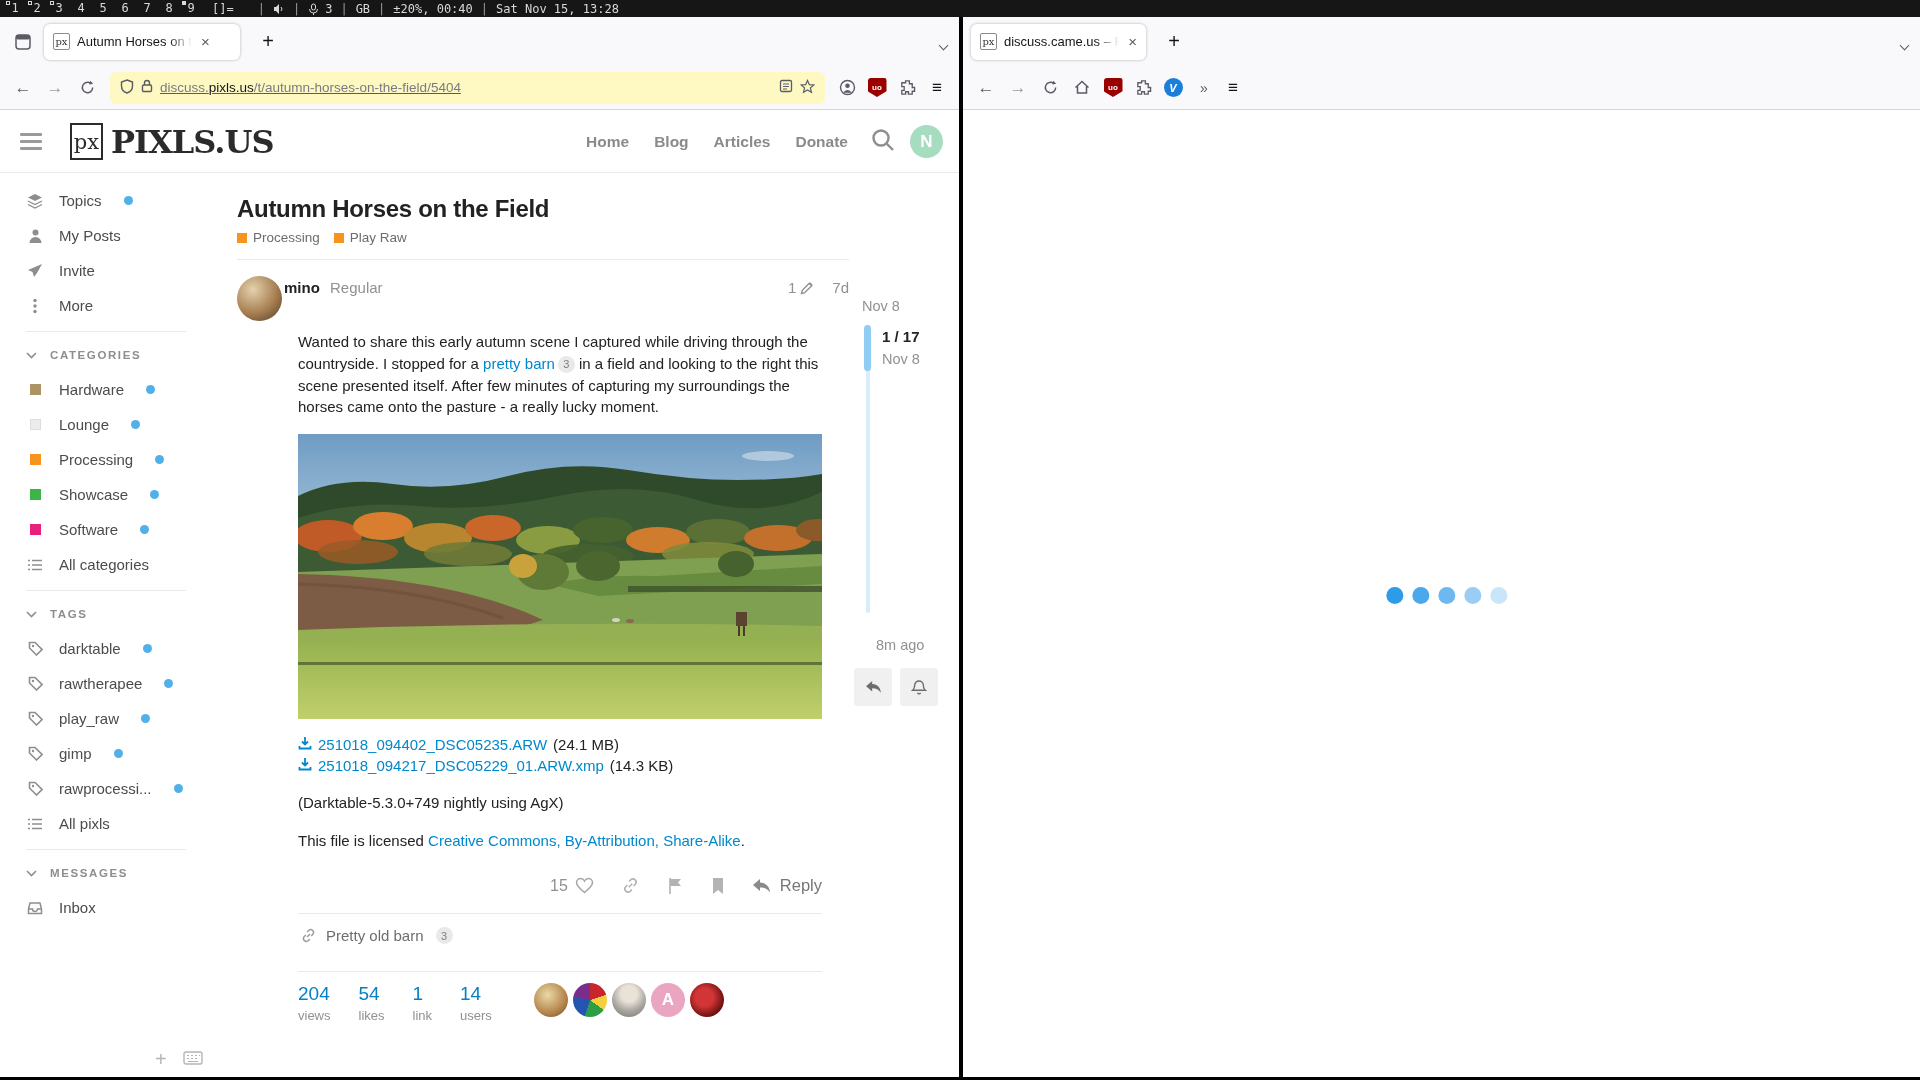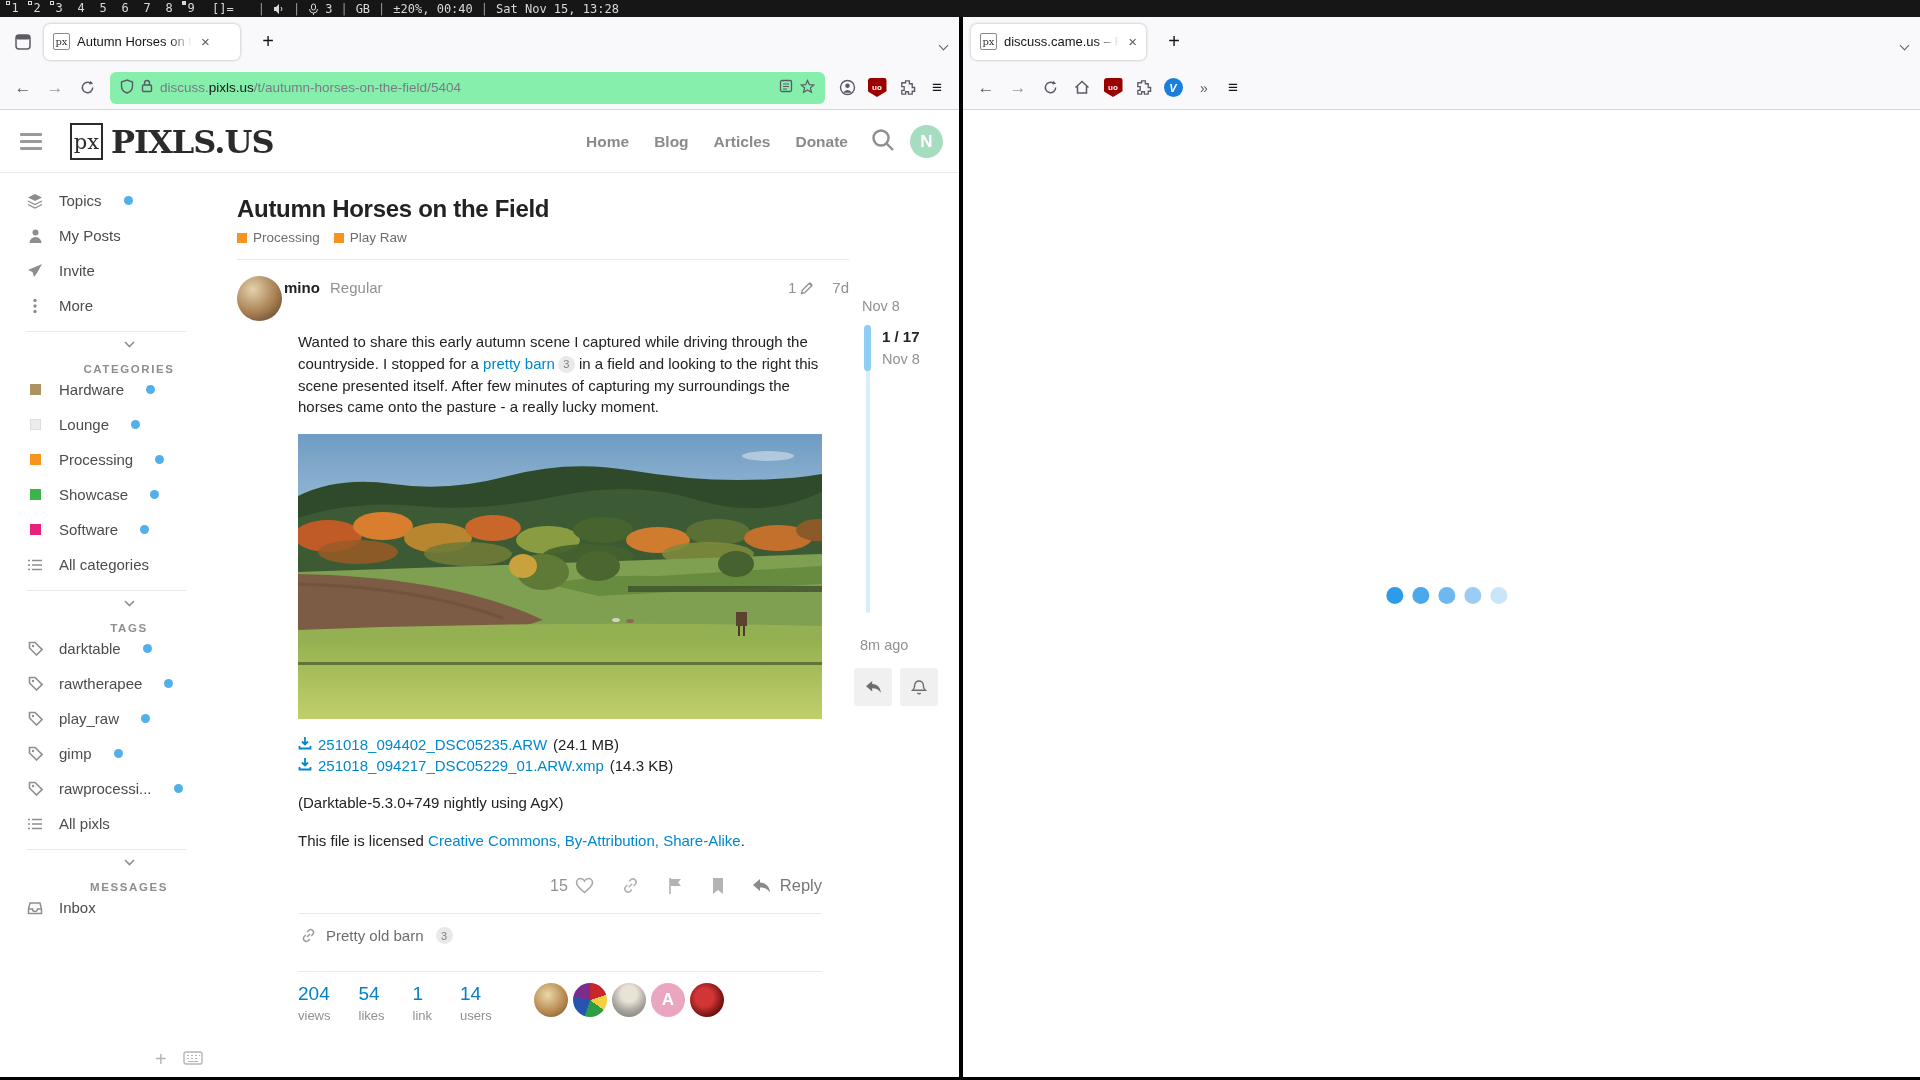--- a/index.html
+++ b/index.html
@@ -33,22 +33,22 @@
   .tab .close { color:#5b5b66; font-size:15px; line-height:1; margin-left:2px; }
   .favicon { width:17px; height:17px; min-width:17px; border:1px solid #8a8a8a; border-radius:2px;
     font-family:"DejaVu Serif",serif; font-size:10px; color:#333; display:flex; align-items:center; justify-content:center; background:#fff; }
   .newtab { font-size:20px; color:#15141a; margin-left:14px; width:28px; text-align:center; }
   .tabchev { position:absolute; right:12px; top:18px; }
   .chev { display:inline-block; width:7px; height:7px; border-right:1.6px solid #5b5b66; border-bottom:1.6px solid #5b5b66; transform:rotate(45deg); }
 
   .navbar { height:44px; background:#f9f9fb; border-bottom:1px solid #d4d4da; display:flex; align-items:center; gap:2px; padding:0 8px; }
   .navbtn { width:30px; height:30px; display:flex; align-items:center; justify-content:center;
     color:#5b5b66; font-size:17px; border-radius:4px; }
-  .urlbar { flex:1; height:32px; background:#86efac; border-radius:6px; display:flex; align-items:center;
-    padding:0 10px; font-size:13.5px; color:#5b5b66; gap:7px; margin:0 6px; }
+  .urlbar { flex:1; height:32px; background:#fef9c3; border-radius:6px; display:flex; align-items:center;
+    padding:0 10px; font-size:13.5px; color:#5b5b66; gap:7px; margin:0 6px;text-decoration:underline; }
   .url-text { flex:1; white-space:nowrap; overflow:hidden; }
   .url-muted { color:#7a7a84; }
   .url-domain { color:#15141a; }
   .toolicon { width:28px; height:28px; display:flex; align-items:center; justify-content:center; }
   .ublock { width:19px; height:19px; background:#9a0000; border-radius:3px 3px 6px 6px; color:#fff;
     font-size:8px; font-weight:bold; display:flex; align-items:center; justify-content:center;
     clip-path:polygon(0 0,100% 0,100% 70%,50% 100%,0 70%); }
   .bluext { width:19px; height:19px; border-radius:50%; background:#1a7fdb; color:#fff; font-size:11px;
     font-weight:bold; display:flex; align-items:center; justify-content:center; font-style:italic; }
   .hamb { font-size:17px; color:#15141a; }
@@ -67,21 +67,21 @@
   .searchbtn { margin-left:22px; }
   .useravatar { width:33px; height:33px; border-radius:50%; background:#a6dcc0; color:#fff; font-size:17px;
     font-weight:bold; display:flex; align-items:center; justify-content:center; margin-left:14px; }
 
   .sidebar { position:absolute; left:0; top:62px; bottom:0; width:232px; padding:10px 0 0 26px;
     font-size:15px; color:#4c4c4c; }
   .srow { height:35px; display:flex; align-items:center; gap:15px; }
   .srow .ic { width:18px; display:flex; justify-content:center; color:#8e8e8e; }
   .bdot { width:9px; height:9px; border-radius:50%; margin-left:7px; }
   .shead { height:34px; display:flex; align-items:center; gap:13px; color:#8e8e8e;
-    font-size:11.5px; font-weight:bold; letter-spacing:1.6px; margin-top:5px;flex-direction:column; }
+    font-size:11.5px; font-weight:bold; letter-spacing:1.6px; margin-top:5px; }
   .sdiv { border-top:1px solid #e9e9e9; width:160px; margin:8px 0 6px 0; }
   .catsq { width:11px; height:11px; }
   .sidebar-footer { position:absolute; bottom:6px; left:155px; display:flex; gap:16px; color:#bbb; align-items:center; }
 
   .main { position:absolute; left:237px; top:62px; width:612px; }
   .topic-title { font-size:24px; font-weight:700; color:#222; margin-top:22px; letter-spacing:-.3px; }
   .topic-cats { display:flex; gap:14px; margin-top:7px; align-items:center; }
   .topic-cat { display:flex; gap:6px; align-items:center; color:#6d6d6d; font-size:13.5px; }
   .topic-cat .sq { width:10px; height:10px; }
   .hdiv { border-top:1px solid #e9e9e9; margin-top:14px; }
@@ -118,21 +118,21 @@
   .pp.logo-color { background:conic-gradient(#c9252c 0 20%, #f4d03f 20% 35%, #2e9e44 35% 55%, #2456b0 55% 78%, #7b2d8b 78% 100%); }
   .pp.photo-man { background:radial-gradient(circle at 50% 32%, #e9e2d6 28%, #a8a5a0 60%, #78756f); }
   .pp.photo-flower { background:radial-gradient(circle at 42% 42%, #d23535 32%, #7c1515 65%, #1d0c08); }
 
   .timeline { position:absolute; left:848px; top:62px; width:112px; font-size:14.5px; }
   .tl-start { color:#919191; position:absolute; top:125px; left:14px; }
   .tl-track { position:absolute; left:18px; top:152px; width:4px; height:288px; background:#d8edfb; border-radius:2px; }
   .tl-handle { position:absolute; left:16px; top:152px; width:7px; height:46px; background:#8fcdf3; border-radius:4px; }
   .tl-pos { position:absolute; left:34px; top:155px; color:#222; font-weight:bold; font-size:15px; }
   .tl-date { position:absolute; left:34px; top:178px; color:#919191; }
-  .tl-ago { position:absolute; left:12px; top:464px; color:#919191; }
+  .tl-ago { position:absolute; left:28px; top:464px; color:#919191; }
   .tl-btn { position:absolute; top:495px; width:38px; height:38px; background:#f0f0f0; border-radius:3px;
     display:flex; align-items:center; justify-content:center; }
 
   
   .loader { position:absolute; left:50%; top:476px; transform:translateX(-46%); display:flex; gap:9px; }
   .ldot { width:17px; height:17px; border-radius:50%; }
 </style>
 </head>
 <body>
 

